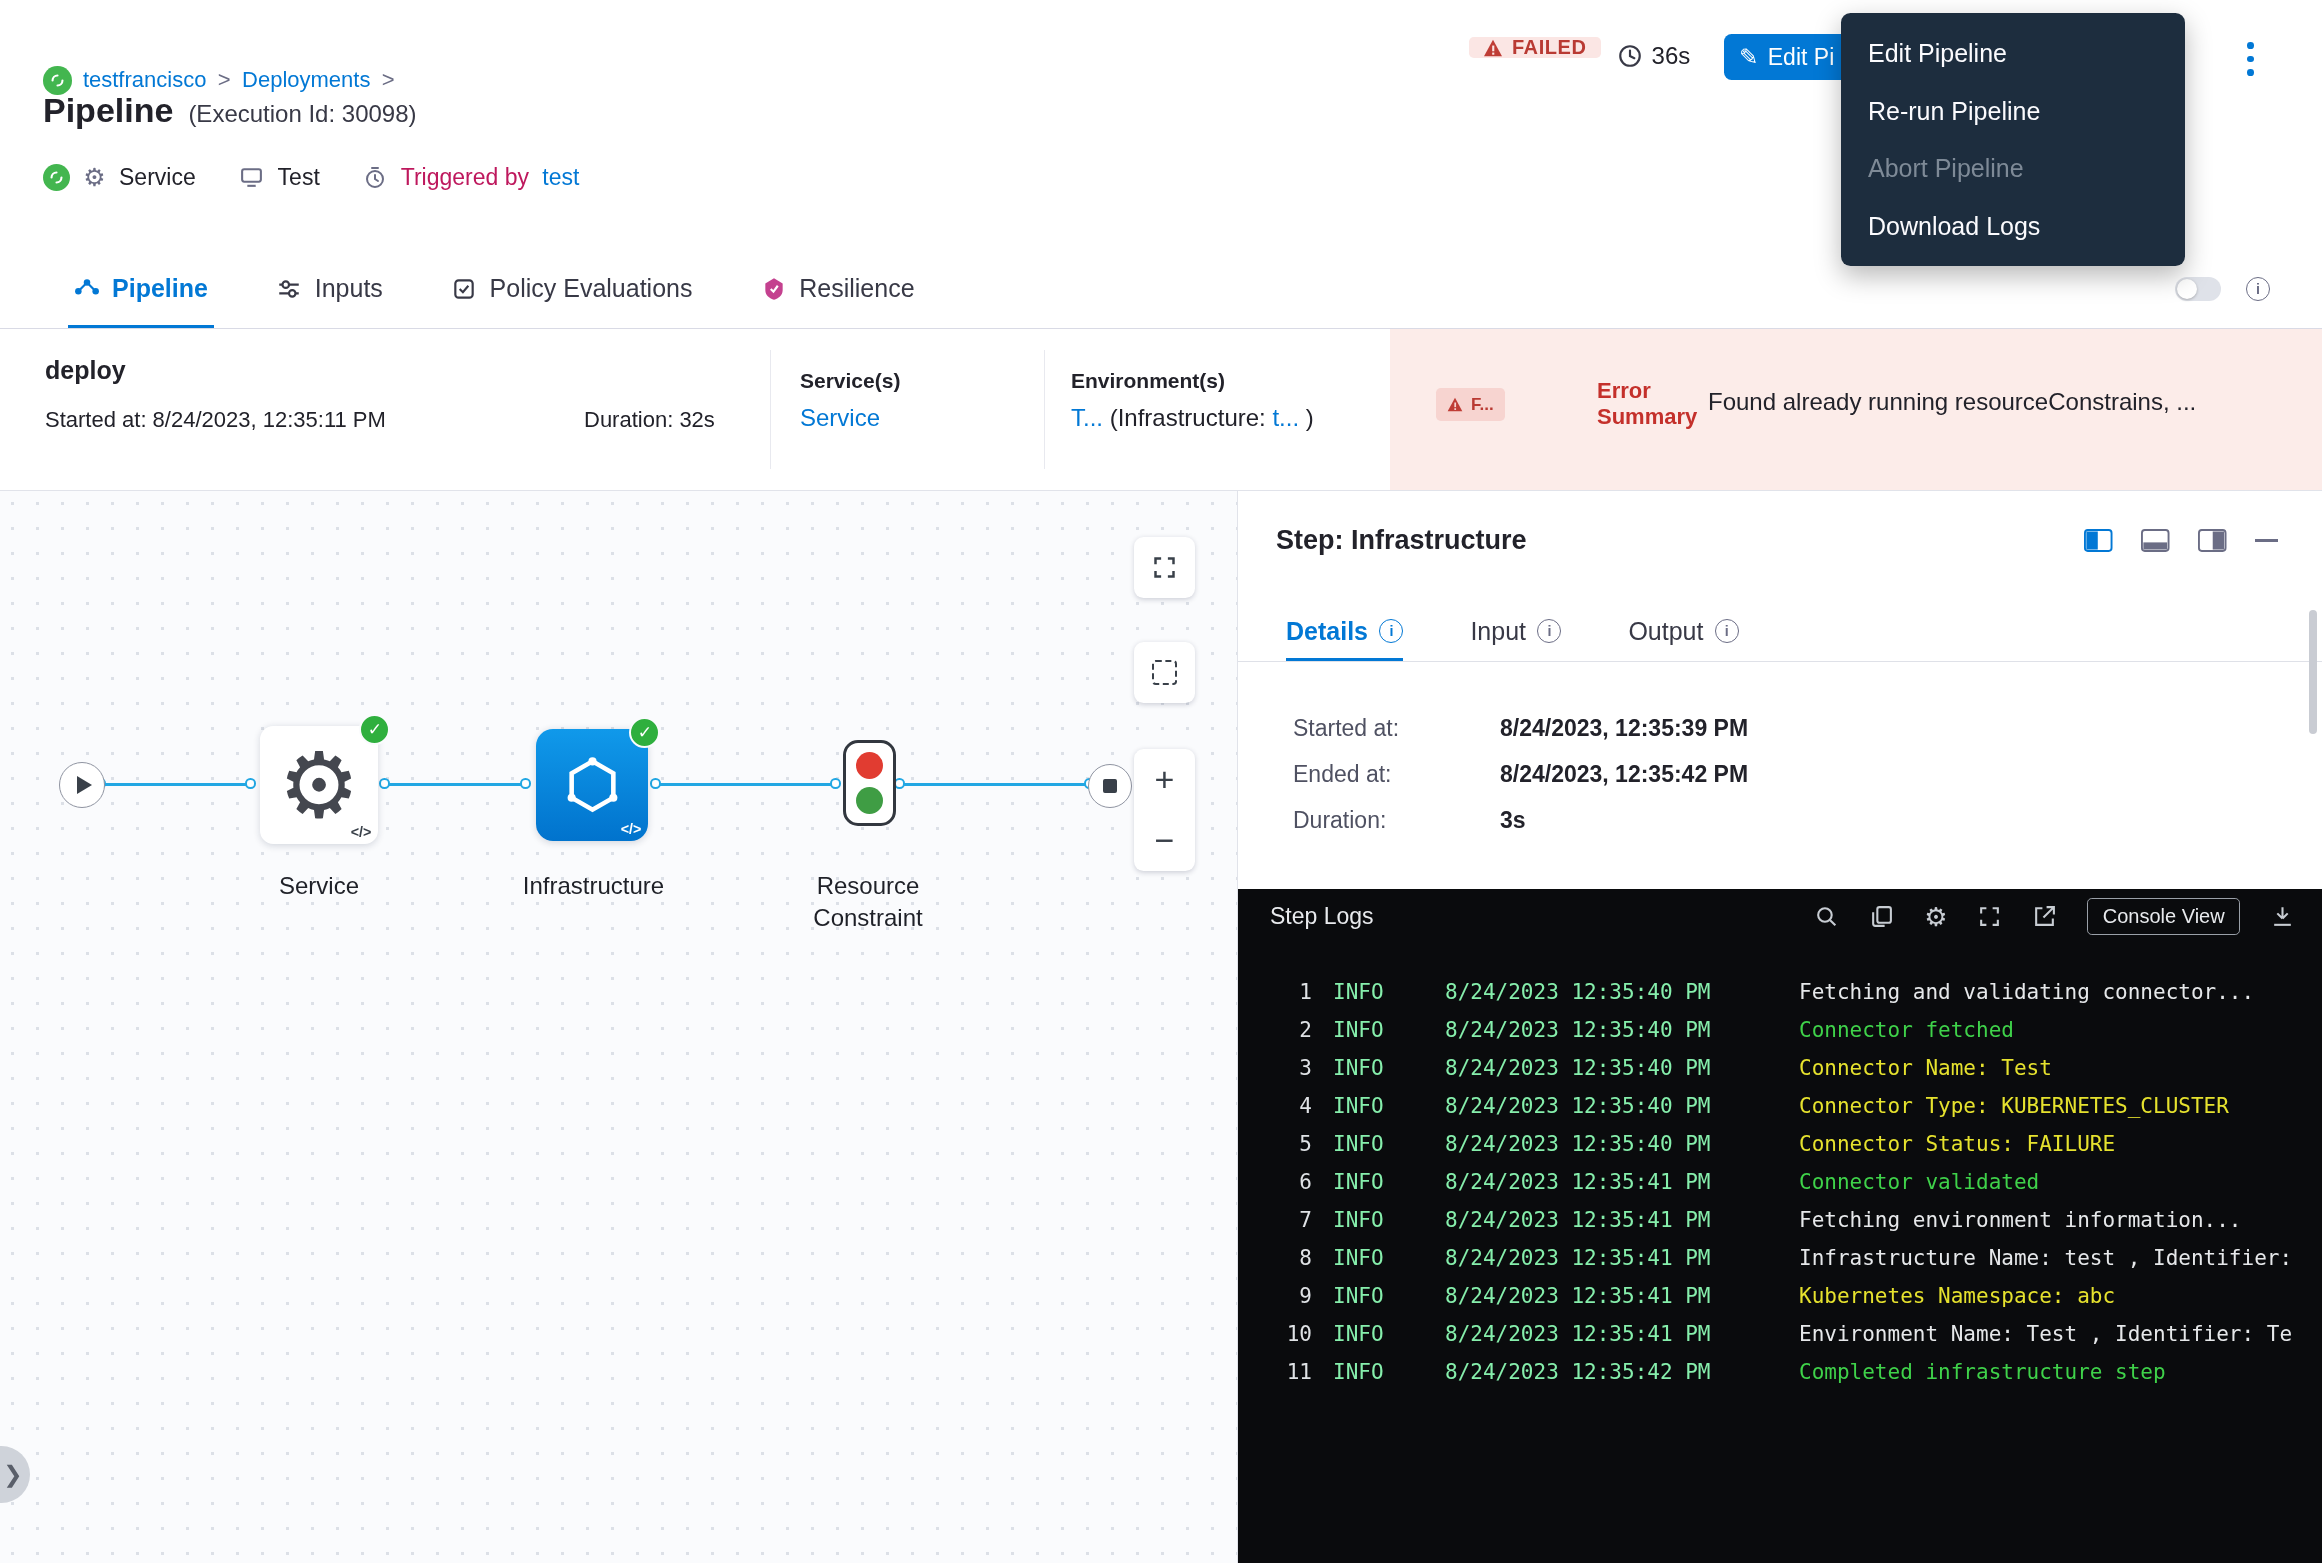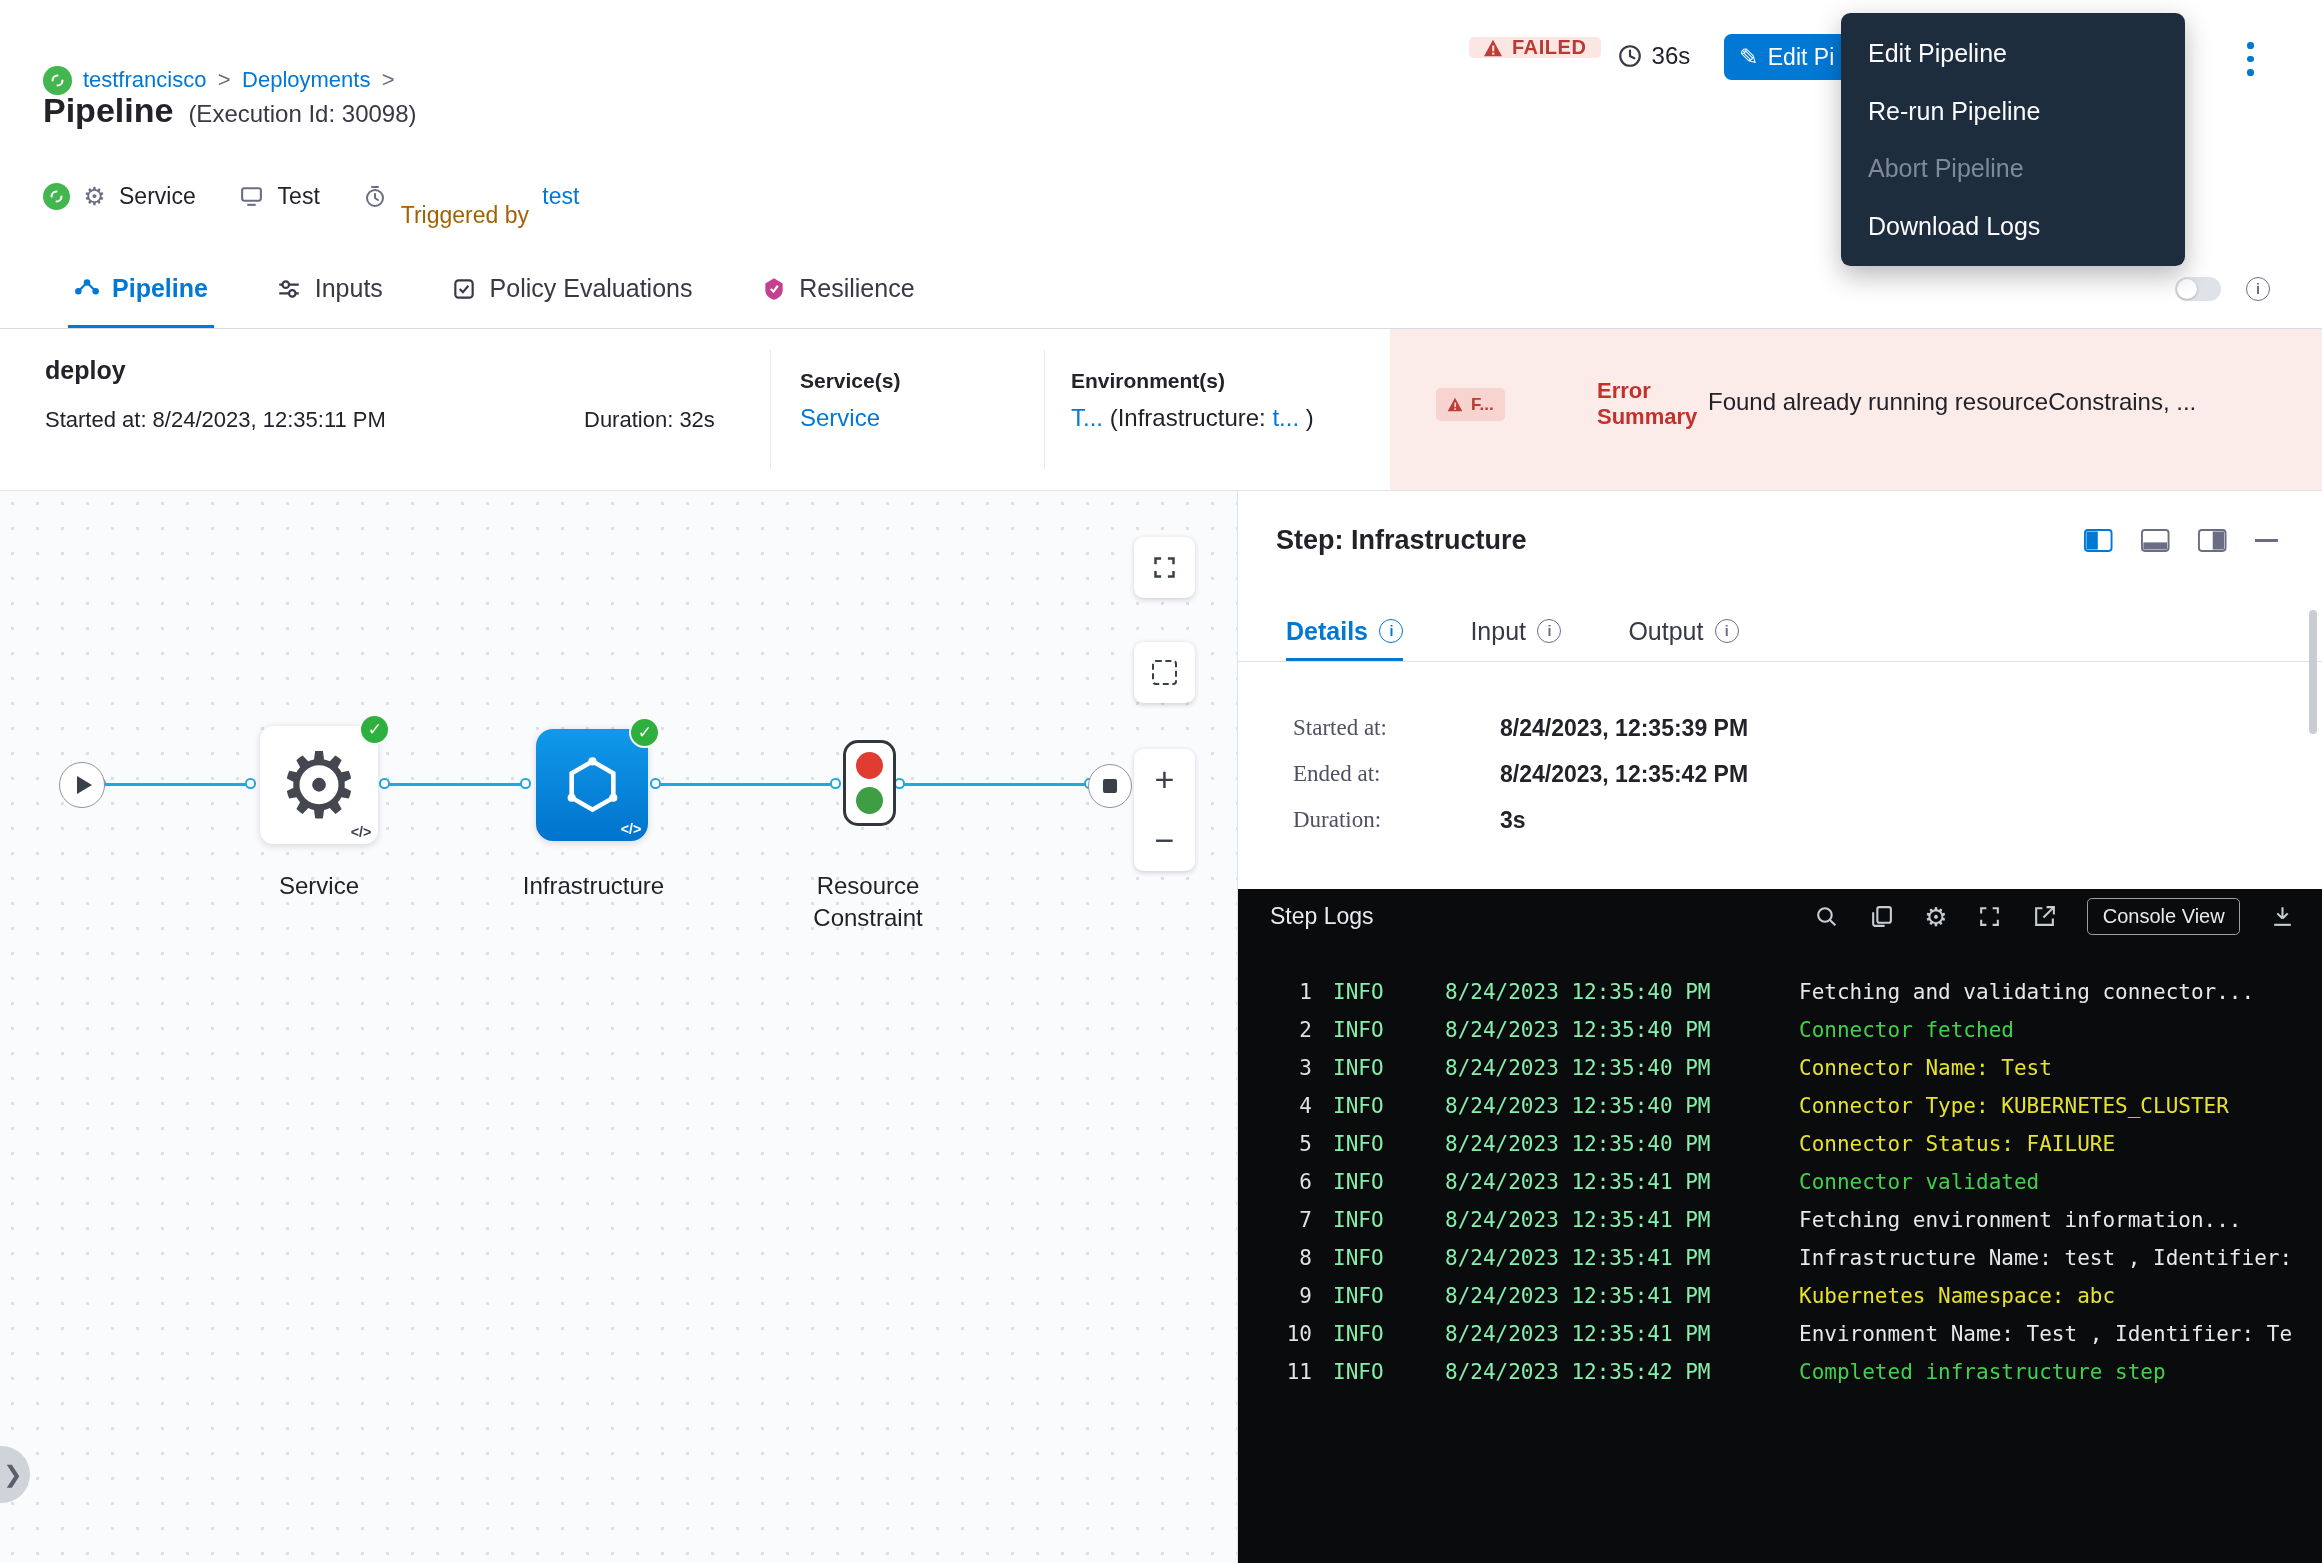--- a/index.html
+++ b/index.html
@@ -10,21 +10,21 @@
   
   .top-header { position:absolute; left:0; top:0; width:2323px; height:249px; background:#fff; }
   .breadcrumb { position:absolute; left:43px; top:38px; display:flex; align-items:center; gap:11.4px; font-size:22px;margin-top:28px; }
   .crumb-link { color:#0278d5; cursor:pointer; }
   .crumb-sep { color:#6b6d85; }
   .title-row { position:absolute; left:43px; top:91px; display:flex; align-items:baseline; gap:15px; }
   .page-title { font-size:34px; font-weight:bold; color:#22222a; }
   .exec-id { font-size:24px; color:#383946; }
   .meta-row { position:absolute; left:43px; top:164px; display:flex; align-items:center; gap:13.3px; font-size:23px; }
   .meta-gap { width:17px; }
-  .muted { color:#a16207;margin-top:38px; }
+  .muted { color:#be185d; }
   .link-blue { color:#0278d5; }
   .hmod { width:28.5px; height:28.5px; border-radius:50%; background:#43b64f; display:inline-flex; align-items:center; justify-content:center; }
   .hmod svg { width:17px; height:17px; }
   .gear-glyph { font-family:"DejaVu Sans",sans-serif; color:#6b6d85; font-size:25px; line-height:1; }
 
   .status-badge { position:absolute; left:1469px; top:37px; height:21px; display:flex; align-items:center; gap:8.6px; background:#fbe6e4; border-radius:4.8px; padding:0 14.3px; }
   .status-badge span { color:#b93a33; font-weight:bold; font-size:20px; letter-spacing:0.6px; }
   .elapsed { position:absolute; left:1617px; top:42px; display:flex; align-items:center; gap:8.6px; font-size:24px; color:#22222a; }
   .edit-btn { position:absolute; left:1724px; top:34px; height:46px; width:143px; background:#0278d5; border-radius:7.6px; color:#fff; display:flex; align-items:center; gap:9.5px; padding:0 15px; font-size:23px; z-index:5; overflow:hidden; white-space:nowrap; }
   .kebab { position:absolute; left:2237px; top:36px; width:27px; height:46px; display:flex; flex-direction:column; align-items:center; justify-content:center; gap:6.7px; cursor:pointer; z-index:70; }
@@ -94,21 +94,21 @@
   .step-panel { position:absolute; left:1238px; top:491px; width:1084px; height:1073px; background:#fff; }
   .sp-title { position:absolute; left:38px; top:34px; font-size:27px; font-weight:bold; }
   .sp-icons { position:absolute; right:44px; top:38px; display:flex; align-items:center; gap:28.5px; }
   .sp-icons svg { display:block; }
   .sp-min { width:23px; height:2.9px; background:#6b6d85; }
   .sp-tabs { position:absolute; left:0; top:110px; right:0; height:61px; border-bottom:1px solid #dfe1e8; display:flex; padding-left:48px; }
   .sp-tab { position:relative; display:flex; align-items:center; gap:11.4px; font-size:25px; color:#383946; margin-right:67px; cursor:pointer; }
   .sp-tab.active { color:#0278d5; font-weight:bold; }
   .sp-tab.active::after { content:""; position:absolute; left:0; right:0; bottom:0; height:2.9px; background:#0278d5; }
   .fld-row { position:absolute; left:55px; display:flex; font-size:23px; }
-  .fld-label { width:207px; color:#4f5162;font-family:Liberation Serif, serif; }
+  .fld-label { width:207px; color:#4f5162; }
   .fld-value { font-weight:bold; color:#22222a; }
   .sp-scroll { position:absolute; right:4.8px; top:119px; width:8.6px; height:124px; border-radius:4.8px; background:#c9ccd3; }
 
   
   .logs { position:absolute; left:0; top:398px; right:0; bottom:0; background:#0a0b0d; }
   .logs-header { position:absolute; left:0; top:0; right:0; height:55px; display:flex; align-items:center; }
   .logs-title { margin-left:32px; font-size:23px; color:#e8eaed; }
   .logs-tools { position:absolute; right:27px; top:0; height:55px; display:flex; align-items:center; gap:30px; }
   .logs-tools svg { display:block; cursor:pointer; }
   .console-btn { border:1px solid #9aa0a8; border-radius:4.8px; color:#e8eaed; font-size:20px; padding:5.7px 14.3px; cursor:pointer; }

